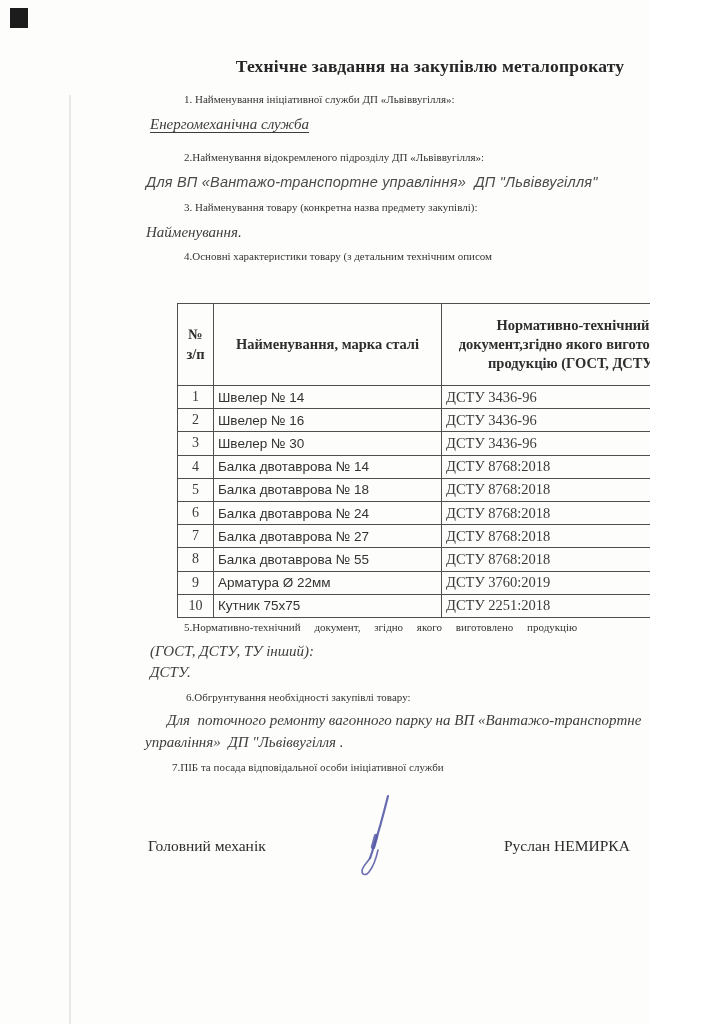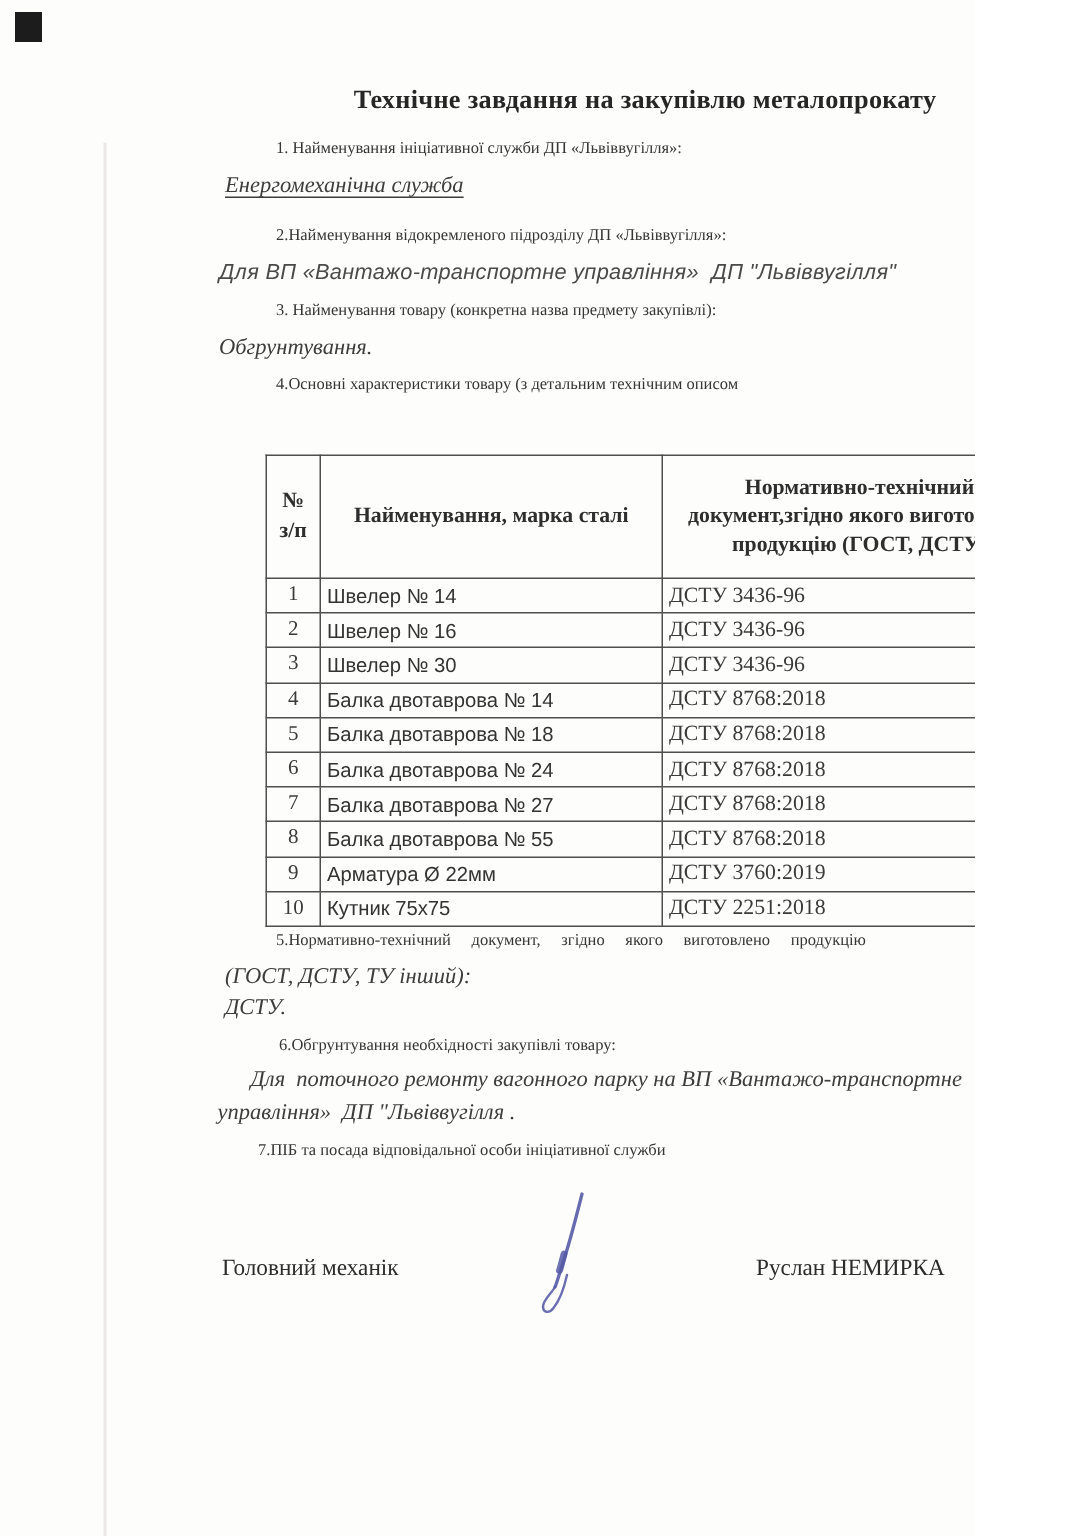--- a/index.html
+++ b/index.html
@@ -62,21 +62,21 @@
 
   <div class="doc-title">Технічне завдання на закупівлю металопрокату</div>
 
   <div class="abs label" style="left:184px;top:93px;">1. Найменування ініціативної служби ДП «Львіввугілля»:</div>
   <div class="abs serif-italic underlined" style="left:150px;top:116px;">Енергомеханічна служба</div>
 
   <div class="abs label" style="left:184px;top:151px;">2.Найменування відокремленого підрозділу ДП «Львіввугілля»:</div>
   <div class="abs sans-italic" style="left:146px;top:174px;text-align:center;">Для ВП «Вантажо-транспортне управління»  ДП "Львіввугілля"</div>
 
   <div class="abs label" style="left:184px;top:201px;">3. Найменування товару (конкретна назва предмету закупівлі):</div>
-  <div class="abs serif-italic" style="left:146px;top:224px;">Обгрунтування.</div>
+  <div class="abs serif-italic" style="left:146px;top:224px;">Найменування.</div>
 
   <div class="abs label" style="left:184px;top:250px;">4.Основні характеристики товару (з детальним технічним описом</div>
 
   <table class="spec">
     <colgroup>
       <col class="col-num">
         <col class="col-name">
         <col class="col-doc">
     </colgroup>
     <thead>

